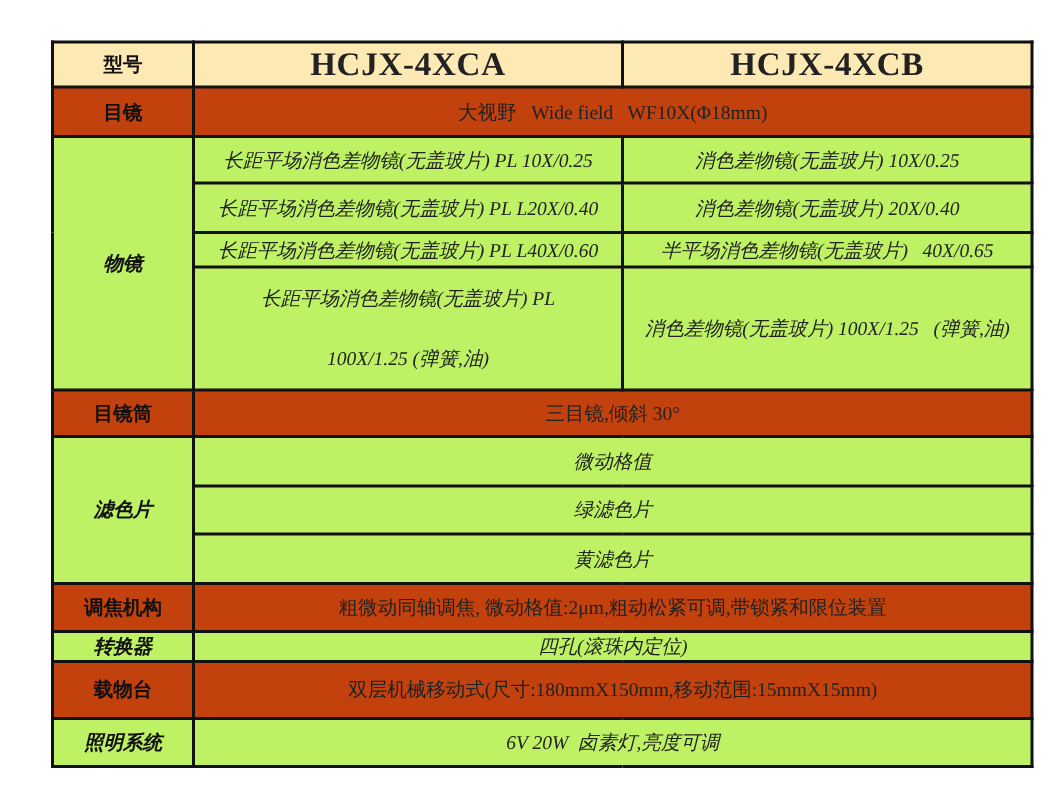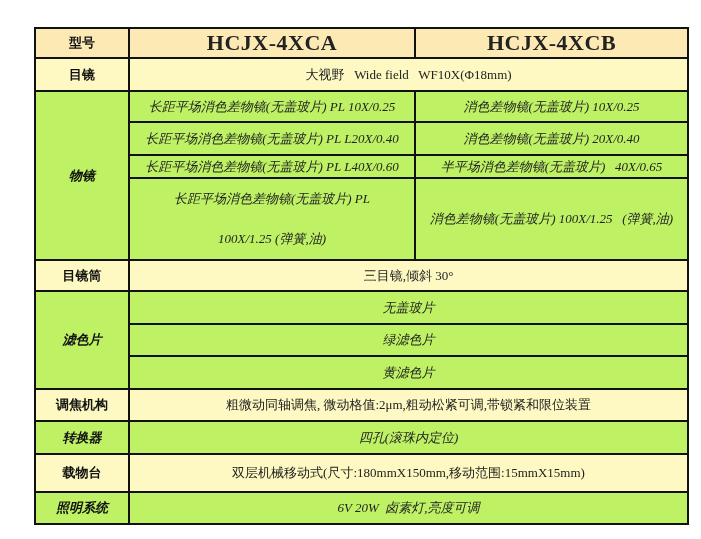--- a/index.html
+++ b/index.html
@@ -21,21 +21,21 @@
     white-space: nowrap;
   }
   td.label {
     font-family: "DejaVu Sans", "Liberation Sans", sans-serif;
     font-weight: bold;
     font-size: 13px;
     color: #111;
   }
   .hdr td { background: #fde9b4; height: 28px; }
   .hdr td.model { font-family: "Liberation Serif", serif; font-weight: bold; font-size: 22px; letter-spacing: 0.5px; color: #222; }
-  .blue td { background: #fef9c3; margin-top: 45px; }
+  .blue td { background: #c2410c; margin-top: 45px; }
   .cream td { background: #bef264; font-style: italic; }
   .obj td.val { font-size: 13px; }
   .wrap { white-space: normal !important; line-height: 40px; }
 </style>
 </head>
 <body>
 
 <table class="spec">
   <colgroup>
     <col style="width:94px">
@@ -73,35 +73,35 @@
     <td class="val" style="white-space:pre">消色差物镜(无盖玻片) 100X/1.25   (弹簧,油)</td>
   </tr>
 
   <tr class="blue" style="height:31px">
     <td class="label">目镜筒</td>
     <td colspan="2">三目镜,倾斜 30°</td>
   </tr>
 
   <tr class="cream" style="height:33px">
     <td class="label" rowspan="3">滤色片</td>
-    <td colspan="2">无盖玻片</td>
+    <td colspan="2">微动格值</td>
   </tr>
   <tr class="cream" style="height:32px">
     <td colspan="2">绿滤色片</td>
   </tr>
   <tr class="cream" style="height:33px">
     <td colspan="2">黄滤色片</td>
   </tr>
 
   <tr class="blue" style="height:32px">
     <td class="label">调焦机构</td>
     <td colspan="2">粗微动同轴调焦, 微动格值:2μm,粗动松紧可调,带锁紧和限位装置</td>
   </tr>
 
-  <tr class="cream" style="height:33px">
+  <tr class="cream" style="height:20px">
     <td class="label">转换器</td>
     <td colspan="2">四孔(滚珠内定位)</td>
   </tr>
 
   <tr class="blue" style="height:38px">
     <td class="label">载物台</td>
     <td colspan="2">双层机械移动式(尺寸:180mmX150mm,移动范围:15mmX15mm)</td>
   </tr>
 
   <tr class="cream" style="height:32px">

